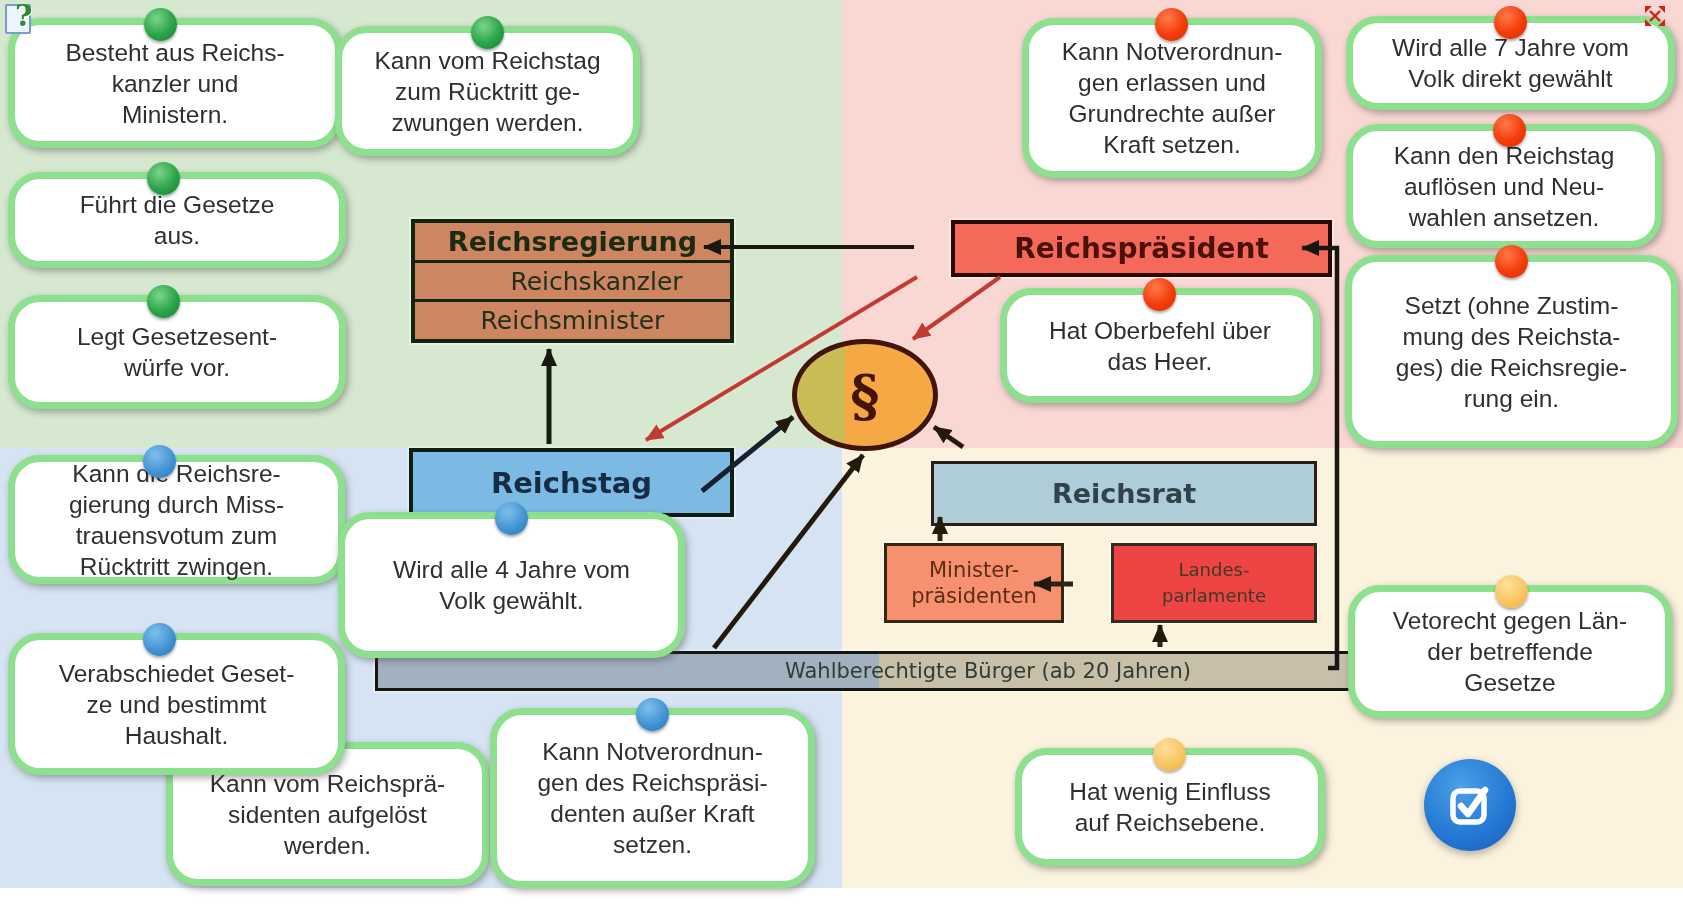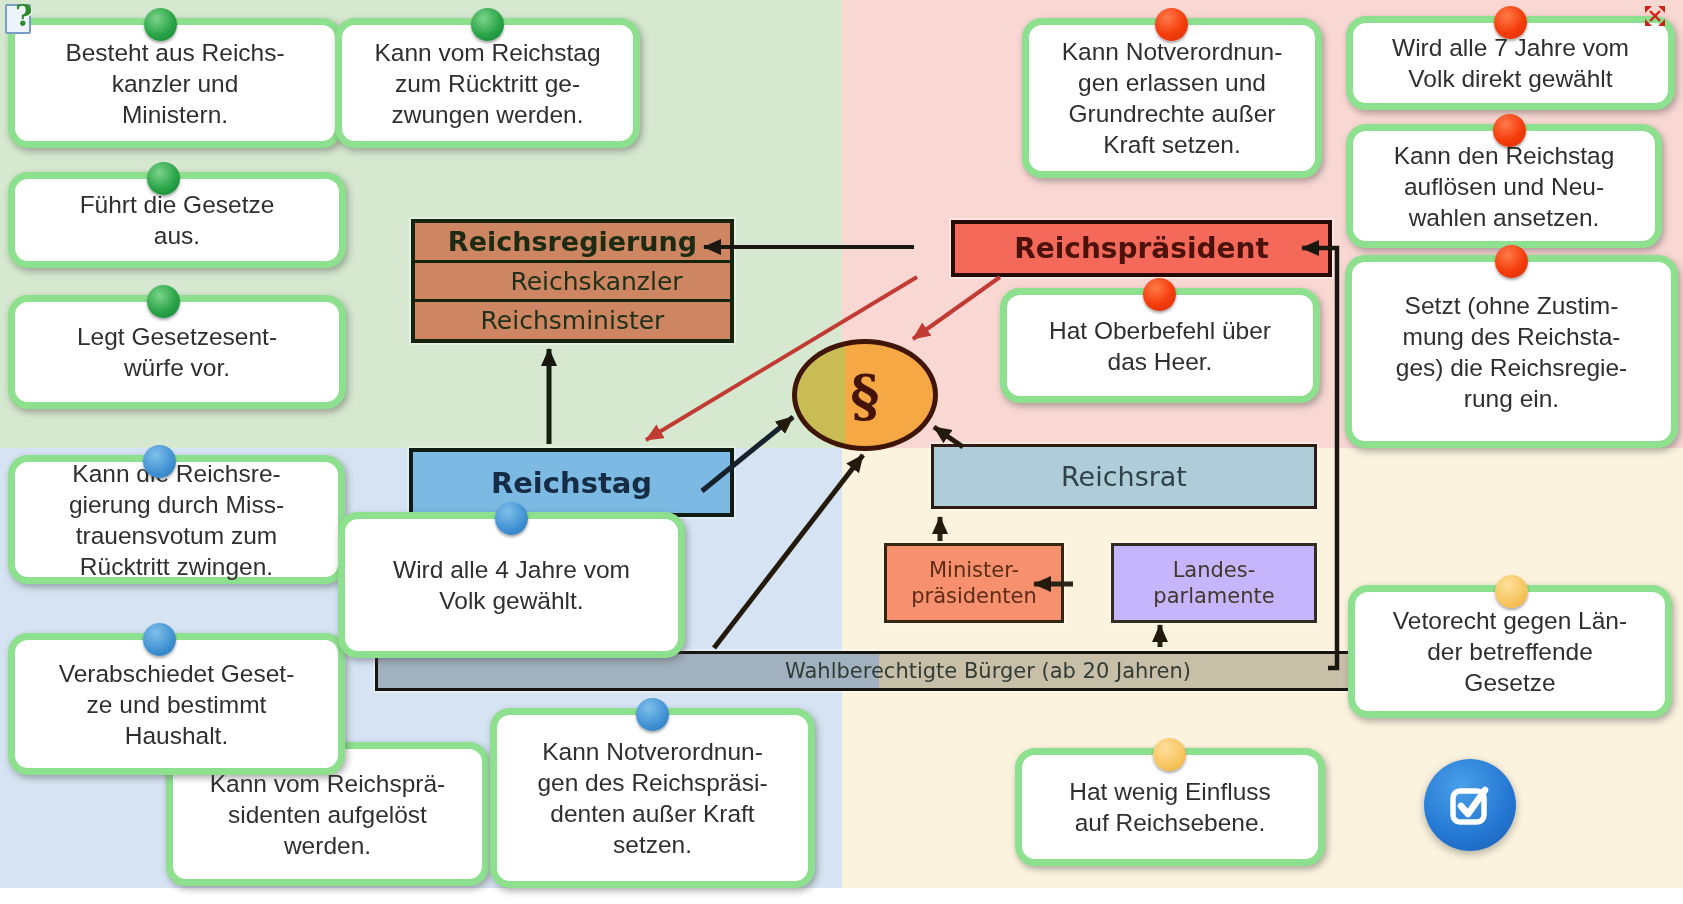--- a/index.html
+++ b/index.html
@@ -19,44 +19,44 @@
         font-family:"DejaVu Sans",sans-serif;text-align:center;box-shadow:0 0 0 2px rgba(255,255,255,.35);margin-left:34px;}
   #box-reichsregierung{left:377px;top:219px;width:323px;height:124px;border:4px solid #14240f;background:#cd8661;
         flex-direction:column;padding:0;align-items:stretch;}
   #box-reichsregierung .rrow{flex:1;display:flex;align-items:center;justify-content:center;color:#20301a;font-size:25px;}
   #box-reichsregierung .rrow.title{font-weight:bold;font-size:27px;color:#1c2b12;border-bottom:3px solid #14240f;}
   #box-reichsregierung .rrow.mid{border-bottom:3px solid #14240f;padding-left:48px;}
   #box-reichspraesident{left:917px;top:220px;width:381px;height:57px;border:4px solid #270906;background:#f4695a;
         font-weight:bold;font-size:28px;color:#4a120a;}
   #box-reichstag{left:375px;top:448px;width:325px;height:69px;border:4px solid #0f1c14;background:#7cbae4;
         font-weight:bold;font-size:29px;color:#152c44;}
-  #box-reichsrat{left:897px;top:444px;width:386px;height:65px;border:3px solid #2f1b12;background:#aecdd8;
-        font-weight:normal;font-size:27px;color:#31424a;}
+  #box-reichsrat{left:897px;top:461px;width:386px;height:65px;border:3px solid #2f1b12;background:#aecdd8;
+        font-weight:bold;font-size:27px;color:#31424a;}
   #box-minister{left:850px;top:543px;width:180px;height:80px;border:3px solid #36260f;background:#f6906f;
         font-size:21px;line-height:26px;color:#5e2c16;white-space:pre-line;}
-  #box-landes{left:1077px;top:543px;width:206px;height:80px;border:3px solid #322d20;background:#c4b5fd;
-        font-size:21px;line-height:26px;color:#40392a;white-space:pre-line;}
+  #box-landes{left:1077px;top:543px;width:206px;height:80px;border:3px solid #322d20;background:#ef4444;
+        font-size:18px;line-height:26px;color:#40392a;white-space:pre-line;}
   #box-buerger{left:341px;top:651px;width:989px;height:40px;border:3px solid #171510;
         background:linear-gradient(90deg,#a2b1bf 0,#a2b1bf 501px,#c8bfa9 501px);
         justify-content:flex-start;}
   #box-buerger .bar-label{position:absolute;left:240px;width:740px;text-align:center;font-size:21px;color:#323c34;}
 
   
   #paragraph-circle{position:absolute;z-index:4;left:792px;top:339px;width:146px;height:112px;box-sizing:border-box;
         border:5px solid #401505;border-radius:50%;
         background:linear-gradient(90deg,#c9bc55 0,#c9bc55 35%,#f6a844 35%);
         display:flex;align-items:center;justify-content:center;}
   #paragraph-circle .para{font-family:"DejaVu Serif",serif;font-size:56px;font-weight:bold;color:#451407;line-height:1;}
 
   
   #arrows{position:absolute;left:0;top:0;z-index:3;}
 
   
   #cards{position:absolute;left:0;top:0;width:100%;height:100%;z-index:10;}
-  .card{position:absolute;box-sizing:border-box;background:#ffffff;border:7px solid #8de08d;border-radius:20px;
+  .card{position:absolute;box-sizing:border-box;background:#ffffff;border:7px solid #8de08d;border-radius:32px;
         box-shadow:2px 3px 7px rgba(70,70,70,.45);display:flex;align-items:center;justify-content:center;}
   .card-text{white-space:pre-line;text-align:center;font-size:24.5px;line-height:31px;color:#2f2f2f;}
   .pin{position:absolute;width:33px;height:33px;border-radius:50%;top:-17px;left:50%;
         box-shadow:0 2px 3px rgba(0,0,0,.35);}
   .pin.green{background:radial-gradient(circle at 38% 32%,#7cd48a,#2aa449 55%,#128034);}
   .pin.red{background:radial-gradient(circle at 38% 30%,#ff7a4a,#f43c0a 55%,#d92f05);}
   .pin.blue{background:radial-gradient(circle at 38% 30%,#7fc0ea,#3f90d2 60%,#2a77b8);}
   .pin.yellow{background:radial-gradient(circle at 38% 30%,#ffdf9a,#f7c45e 60%,#edab3a);}
 
   
@@ -137,21 +137,21 @@
     <div class="para">§</div>
   </div>
 
   <div id="cards">
       <div class="card" style="left: 8px; top: 18px; width: 334px; height: 130px; z-index: 1;">
         <div class="pin green" style="margin-left: -31px;"></div>
         <div class="card-text">Besteht aus Reichs-
 kanzler und
 Ministern.</div>
       </div>
-      <div class="card" style="left: 335px; top: 18px; width: 305px; height: 130px; z-index: 1;">
+      <div class="card" style="left: 335px; top: 26px; width: 305px; height: 130px; z-index: 1;">
         <div class="pin green" style="margin-left: -17px;"></div>
         <div class="card-text">Kann vom Reichstag
 zum Rücktritt ge-
 zwungen werden.</div>
       </div>
       <div class="card" style="left: 8px; top: 172px; width: 338px; height: 96px; z-index: 1;">
         <div class="pin green" style="margin-left: -30px;"></div>
         <div class="card-text">Führt die Gesetze
 aus.</div>
       </div>

